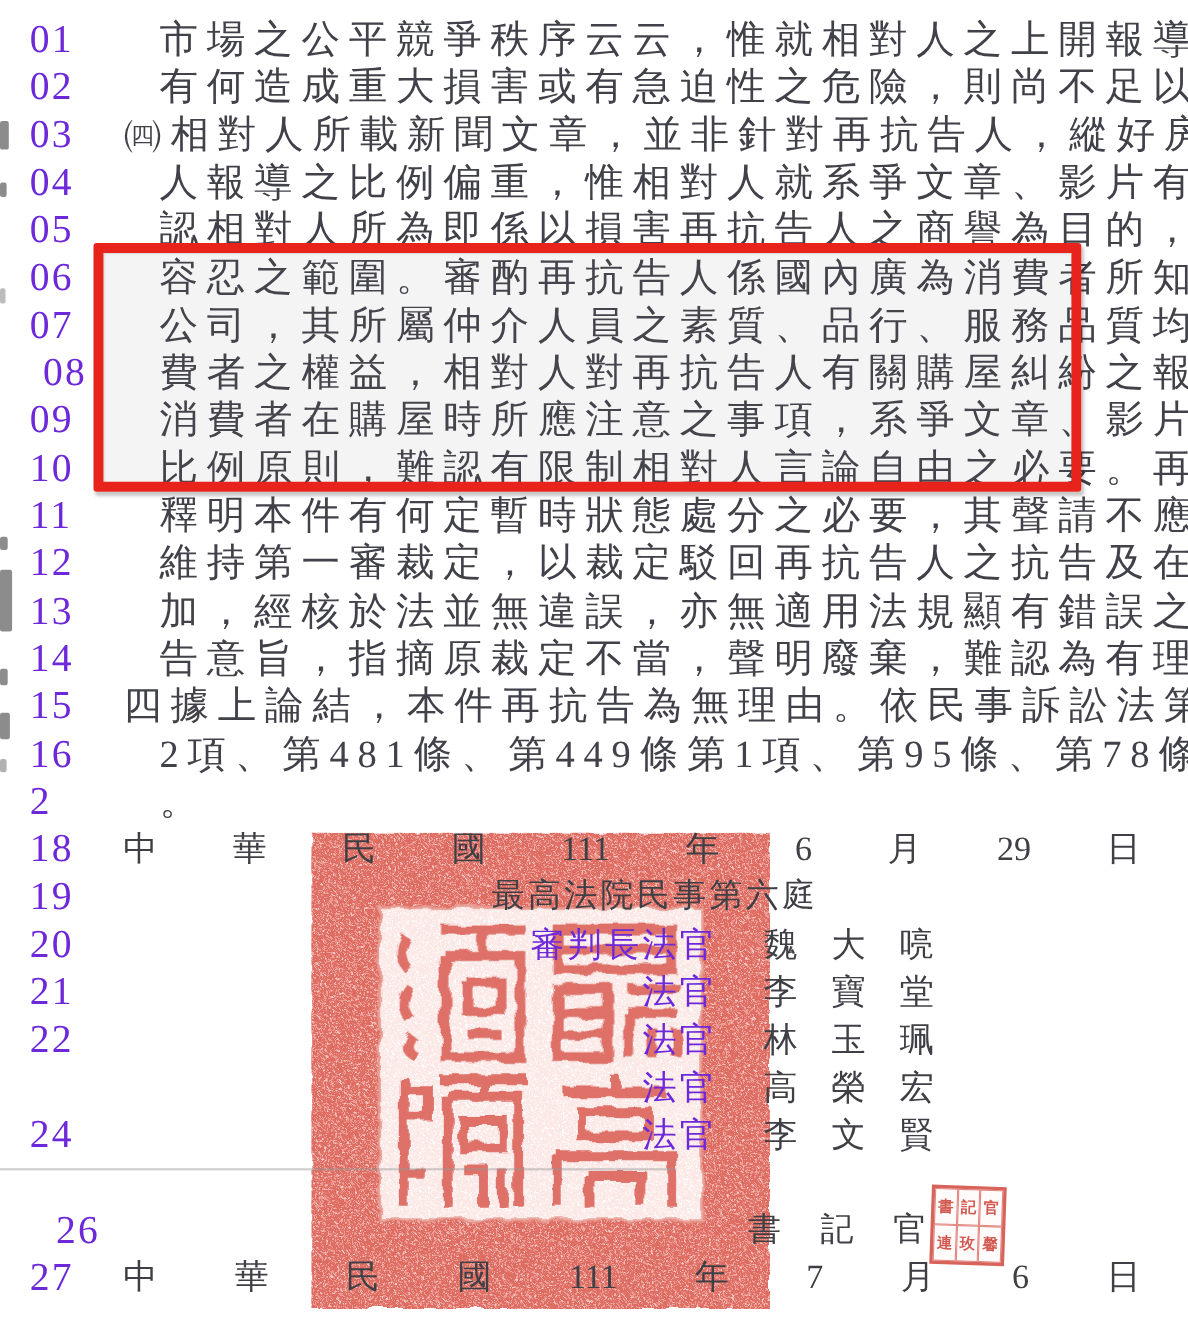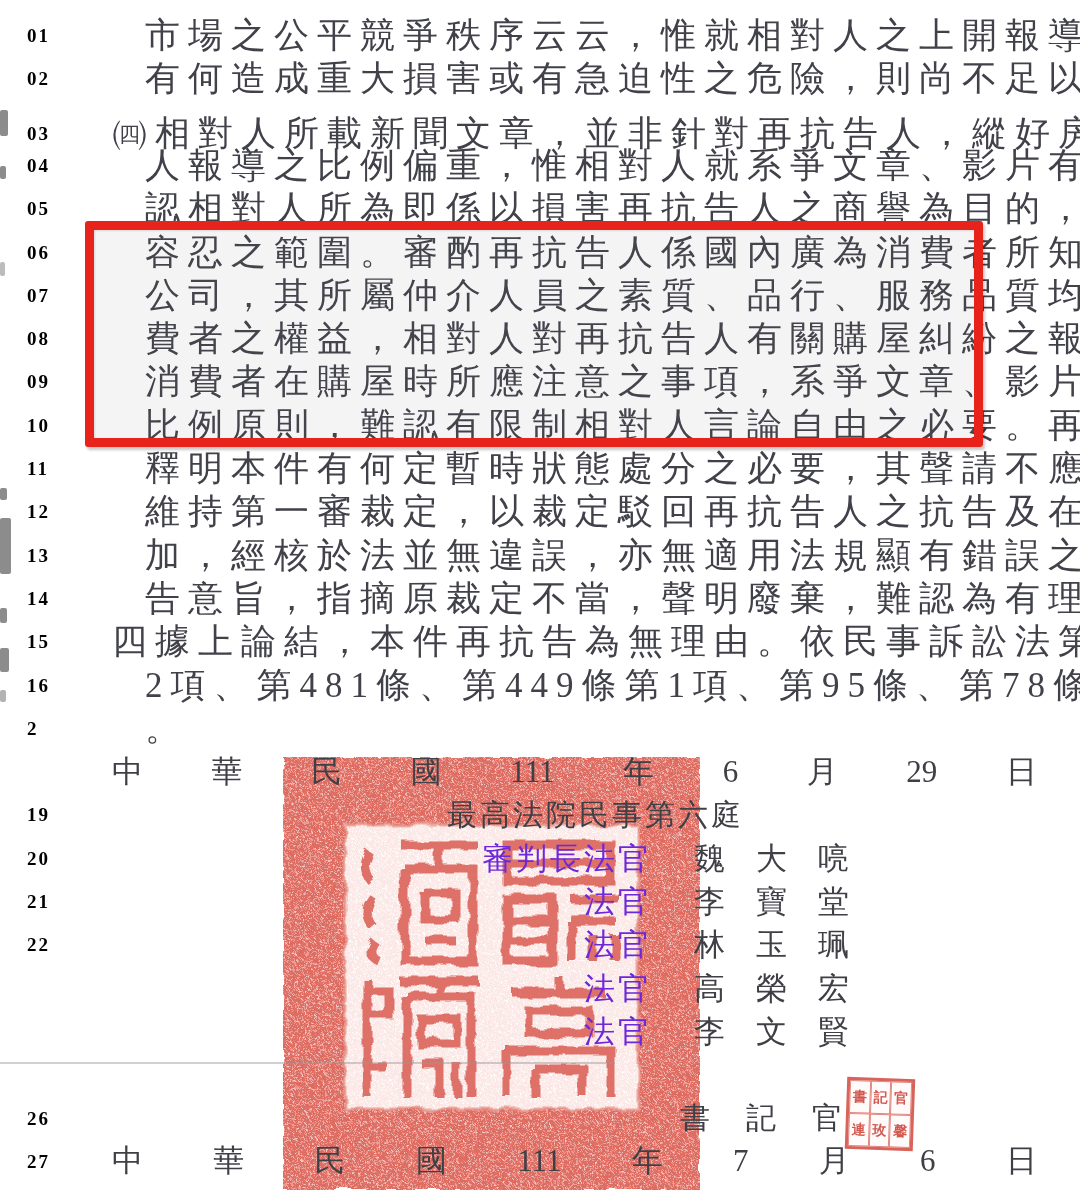--- a/index.html
+++ b/index.html
@@ -7,21 +7,21 @@
     width:1080px;height:1200px;background:#ffffff;overflow:hidden;
     font-family:"Liberation Serif","DejaVu Serif",serif;
   }
   .page{position:relative;width:1080px;height:1200px;background:#ffffff;}
 
   
   #lines-layer{position:absolute;inset:0;z-index:2;}
   .row{position:absolute;left:0;width:100%;height:43.3px;line-height:43.3px;white-space:nowrap;}
   .lineno{
     position:absolute;left:27px;top:0;width:64px;
-    font-size:19px;color:#000000;letter-spacing:2px;font-weight:bold;
+    font-size:36px;color:#6d28d9;letter-spacing:2px;
   }
   .linetext{
     position:absolute;top:0;
     font-size:35px;letter-spacing:8px;color:#41414a;
   }
   .ind-hang{left:145px;}
   .ind-item{left:112px;}
   .ind-left{left:108px;}
 
   
@@ -133,41 +133,41 @@
 
   <div id="lines-layer">
       <div class="row" style="top: 14px;">
     <span class="lineno">01</span>
     <span class="linetext ind-hang">市場之公平競爭秩序云云，惟就相對人之上開報導，究竟對其</span>
   </div>
       <div class="row" style="top: 57.3px;">
     <span class="lineno">02</span>
     <span class="linetext ind-hang">有何造成重大損害或有急迫性之危險，則尚不足以釋明。</span>
   </div>
-      <div class="row" style="top: 112px;">
+      <div class="row" style="top: 101px;">
     <span class="lineno">03</span>
     <span class="linetext ind-item">㈣相對人所載新聞文章，並非針對再抗告人，縱好房網對再抗告</span>
   </div>
       <div class="row" style="top: 143.9px;">
     <span class="lineno">04</span>
     <span class="linetext ind-hang">人報導之比例偏重，惟相對人就系爭文章、影片有所查證，難</span>
   </div>
       <div class="row" style="top: 187.2px; padding-left: 12px;">
     <span class="lineno">05</span>
     <span class="linetext ind-hang">認相對人所為即係以損害再抗告人之商譽為目的，且逾越合理</span>
   </div>
       <div class="row" style="top: 230.5px;">
     <span class="lineno">06</span>
     <span class="linetext ind-hang">容忍之範圍。審酌再抗告人係國內廣為消費者所知悉房屋仲介</span>
   </div>
       <div class="row" style="top: 273.8px;">
     <span class="lineno">07</span>
     <span class="linetext ind-hang">公司，其所屬仲介人員之素質、品行、服務品質均攸關購屋消</span>
   </div>
-      <div class="row" style="top: 317.1px;">
+      <div class="row" style="top: 317.1px; text-align: center;">
     <span class="lineno">08</span>
     <span class="linetext ind-hang">費者之權益，相對人對再抗告人有關購屋糾紛之報導，可提醒</span>
   </div>
       <div class="row" style="top: 360.4px;">
     <span class="lineno">09</span>
     <span class="linetext ind-hang">消費者在購屋時所應注意之事項，系爭文章、影片內容尚符合</span>
   </div>
       <div class="row" style="top: 403.7px;">
     <span class="lineno">10</span>
     <span class="linetext ind-hang">比例原則，難認有限制相對人言論自由之必要。再抗告人並未</span>
@@ -193,37 +193,45 @@
     <span class="linetext ind-item">四據上論結，本件再抗告為無理由。依民事訴訟法第495條之1第</span>
   </div>
       <div class="row" style="top: 663.5px;">
     <span class="lineno">16</span>
     <span class="linetext ind-hang">2項、第481條、第449條第1項、第95條、第78條，裁定如主文</span>
   </div>
       <div class="row" style="top: 706.8px;">
     <span class="lineno">2</span>
     <span class="linetext ind-hang">。</span>
   </div>
+      <div class="row" style="top: 750.1px;">
+    <span class="lineno">18</span>
+    <span class="linetext ind-hang"></span>
+  </div>
       <div class="row" style="top: 793.4px;">
     <span class="lineno">19</span>
     <span class="linetext ind-hang"></span>
   </div>
       <div class="row" style="top: 836.7px;">
     <span class="lineno">20</span>
     <span class="linetext ind-hang"></span>
   </div>
       <div class="row" style="top: 880px;">
     <span class="lineno">21</span>
     <span class="linetext ind-hang"></span>
   </div>
       <div class="row" style="top: 923.3px;">
     <span class="lineno">22</span>
     <span class="linetext ind-hang"></span>
   </div>
-      <div class="row" style="top: 1096.5px;">
+      <div class="row" style="top: 1009.9px;">
+    <span class="lineno">24</span>
+    <span class="linetext ind-hang"></span>
+  </div>
+      <div class="row" style="top: 1096.5px; text-align: right;">
     <span class="lineno">26</span>
     <span class="linetext ind-hang"></span>
   </div>
       <div class="row" style="top: 1139.8px;">
     <span class="lineno">27</span>
     <span class="linetext ind-hang"></span>
   </div>
     </div>
 
   <div class="overlay date-row" id="date-top" style="top:750px;">

